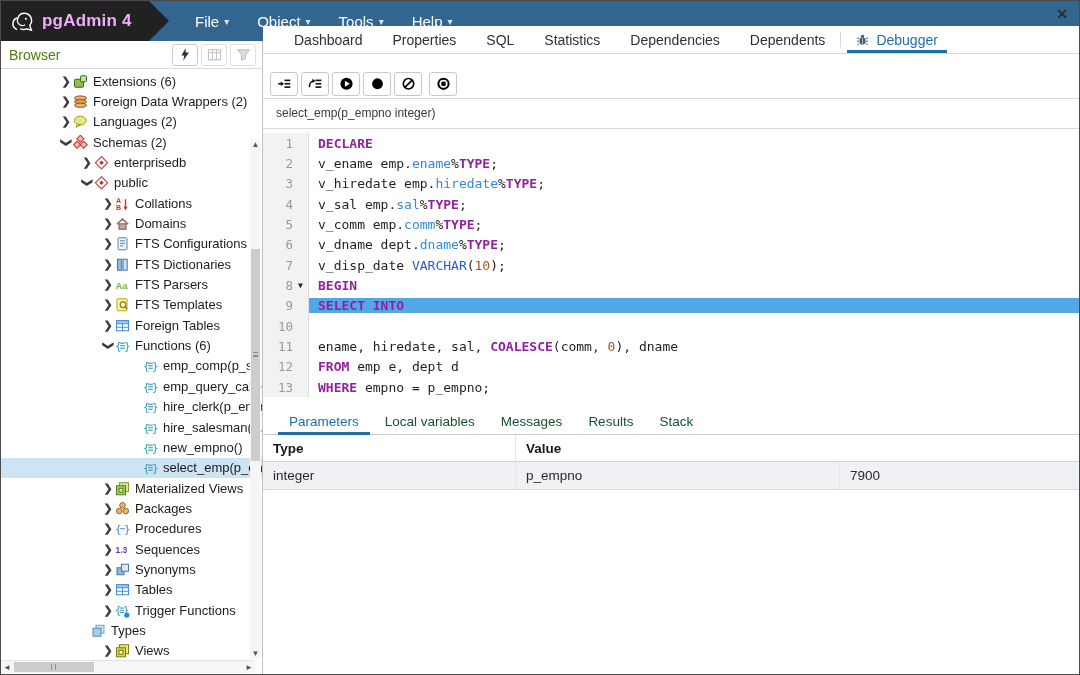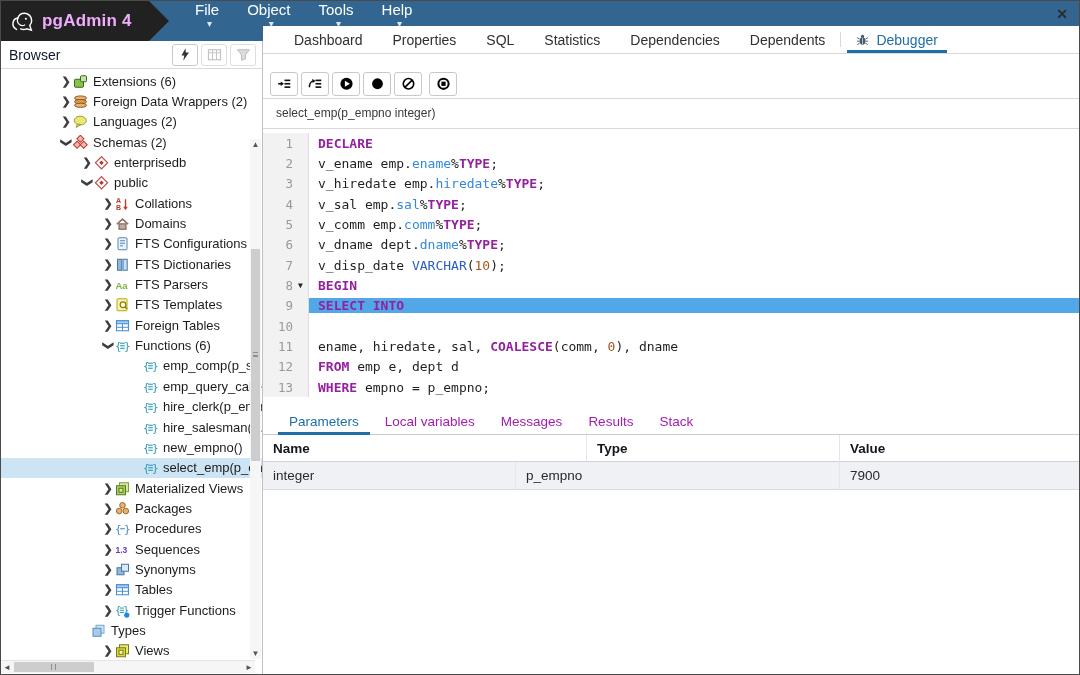--- a/index.html
+++ b/index.html
@@ -8,28 +8,28 @@
   .window { position:relative; width:1080px; height:675px; background:#fff;
             border:1px solid #4a4a4a; overflow:hidden; }
 
   
   .titlebar { position:absolute; left:0; top:0; right:0; height:40px; background:var(--topbar,#326690); }
   .logo { position:absolute; left:0; top:0; width:168px; height:40px; background:#212121;
           clip-path:polygon(0 0, 148px 0, 168px 20px, 148px 40px, 0 40px);
           display:flex; align-items:center; padding-left:9px; }
   .logo .app-title { color:#f0abfc; font-size:17px; font-weight:bold; margin-left:7px; letter-spacing:.2px; }
   .menus { position:absolute; left:180px; top:0; height:40px; display:flex; }
-  .menu-item { display:flex; align-items:center; color:#fff; font-size:15px; padding:0 14px; cursor:default;flex-direction:column; }
+  .menu-item { display:flex; align-items:center; color:#fff; font-size:15px; padding:8px 14px; cursor:default; }
   .menu-item .caret { font-size:10px; margin-left:5px; color:#dce6ee; }
 
   
   .browser-header { position:absolute; left:0; top:40px; width:262px; height:28px; background:#fff;
        border-right:1px solid #c0c0c0; border-bottom:1px solid #d9d9d9;
        display:flex; align-items:center; padding:0 6px 0 8px; }
-  .browser-title { font-size:14px; color:#0f172a; flex:1; }
+  .browser-title { font-size:14px; color:#4d7c0f; flex:1; }
   .bh-btn { width:26px; height:22px; border:1px solid #c9c9c9; border-radius:3px; background:#fff;
        display:inline-flex; align-items:center; justify-content:center; margin-left:3px; }
   .bh-btn.disabled { border-color:#dedede; }
 
   .main-tabs { position:absolute; left:262px; top:25px; right:0; height:28px; background:#fff;
        border-bottom:1px solid #d9d9d9; display:flex; align-items:stretch; padding-left:16px; }
   .mtab { position:relative; display:flex; align-items:center; font-size:14px; color:#303030;
        padding:0 15px; white-space:nowrap; }
   .mtab.active { color:var(--accent,#1d6fa5); }
   .mtab.active::after { content:""; position:absolute; left:6px; right:6px; bottom:0; height:3px;
@@ -82,21 +82,21 @@
   .fold { width:15px; text-align:center; font-size:8px; color:#222; }
   .code { flex:1; padding-left:9px; white-space:pre; color:#1f1f1f; }
   .cm-line.hl .code { background:var(--hl,#52a7e8); }
   .tk-kw { color:#93219e; font-weight:bold; }
   .tk-bi { color:#2a5cc5; }
   .tk-attr { color:#3389d8; }
   .tk-num { color:#a9541c; }
   .tk-pl { color:#1f1f1f; }
 
   .panel-tabs { height:26px; border-bottom:1px solid #c9cdd3; display:flex; padding-left:13px; }
-  .ptab { position:relative; display:flex; align-items:center; font-size:13.5px; color:#a21caf;
+  .ptab { position:relative; display:flex; align-items:center; font-size:13.5px; color:#14532d;
        padding:0 13px; white-space:nowrap; }
   .ptab.active { color:var(--accent,#1d6fa5); }
   .ptab.active::after { content:""; position:absolute; left:2px; right:2px; bottom:-1px; height:3px;
        background:var(--accent,#1d6fa5); }
 
   .param-table { width:100%; }
   .pt-row { display:flex; }
   .pt-cell { height:27px; display:flex; align-items:center; padding-left:10px; font-size:13.5px;
        border-bottom:1px solid #cfd3d9; border-right:1px solid #e3e6ea; color:#27292c; }
   .pt-cell:last-child { border-right:none; }
@@ -743,21 +743,20 @@
         </div>
         <div class="ptab">
           <span>Results</span>
         </div>
         <div class="ptab">
           <span>Stack</span>
         </div>
       </div>
     <div class="param-table" id="param-table">
         <div class="pt-row pt-head">
-          <div class="pt-cell c0">Name</div>
           <div class="pt-cell c1">Type</div>
           <div class="pt-cell c2">Value</div>
         </div>
         <div class="pt-row pt-data">
           <div class="pt-cell c1">integer</div>
           <div class="pt-cell c0">p_empno</div>
           <div class="pt-cell c2">7900</div>
         </div>
       </div>
   </div>

